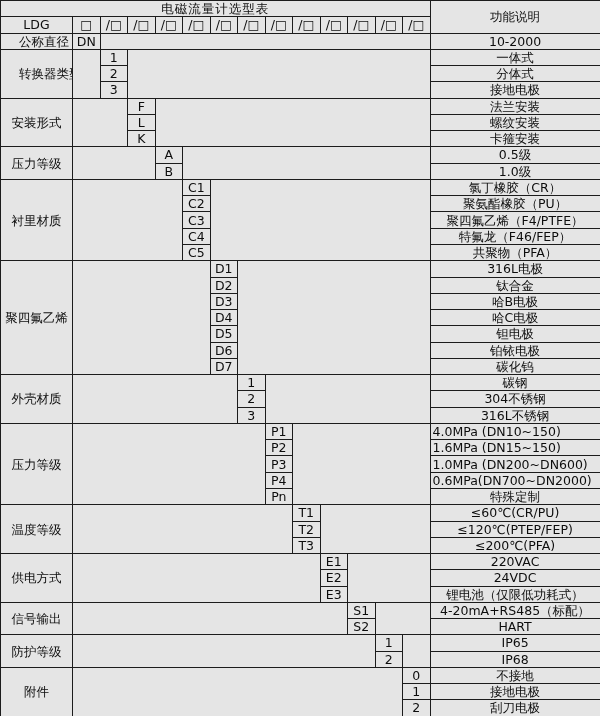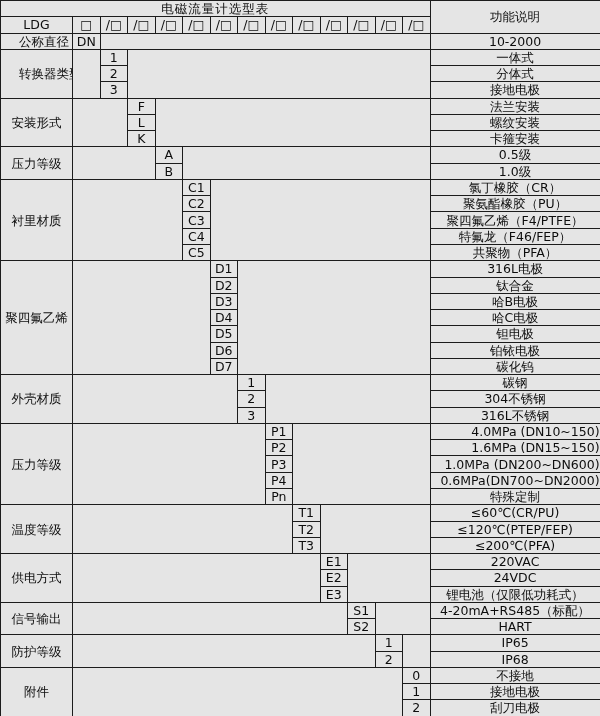--- a/index.html
+++ b/index.html
@@ -25,21 +25,21 @@
   }
   table.sel-table tr { height: 16.27px; }
   td.t-title { font-size: 14px; letter-spacing: 1px; }
   td.fn-header { font-size: 14px; }
   td.model-prefix { text-align: left; padding-left: 5px; font-size: 13px; }
   td.slot { font-size: 12px; }
   td.cat-label { font-size: 12.5px; }
   td.cat-label.left { text-align: left; padding-left: 18px; }
   td.code { font-size: 12px; }
   td.desc { font-size: 12px; }
-  td.desc.left { text-align: right; padding-left: 9px; }
+  td.desc.left { text-align: left; padding-left: 2px; }
   td.spacer { border-top: 1px solid #1c1c1c; border-bottom: 1px solid #1c1c1c; }
 </style>
 </head>
 <body>
 
 <table class="sel-table">
   <colgroup>
     <col style="width:72px">
     <col style="width:27.5px">
       <col style="width:27.5px">

